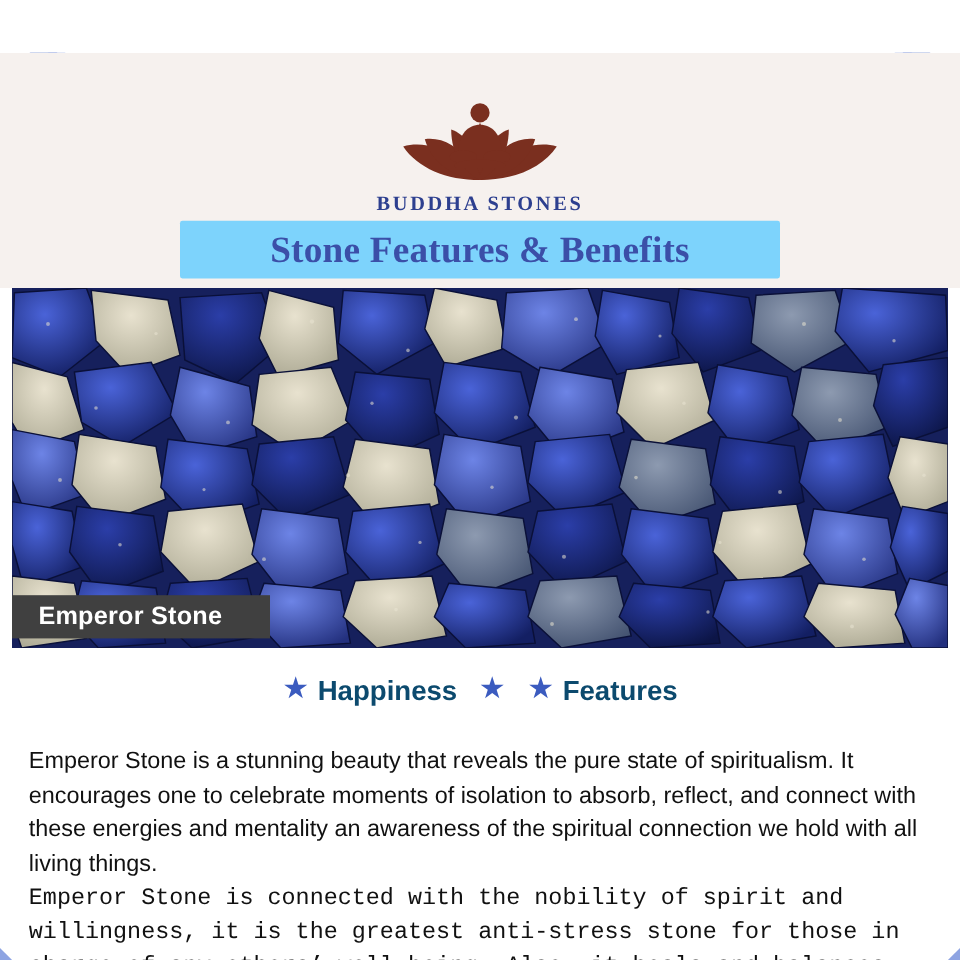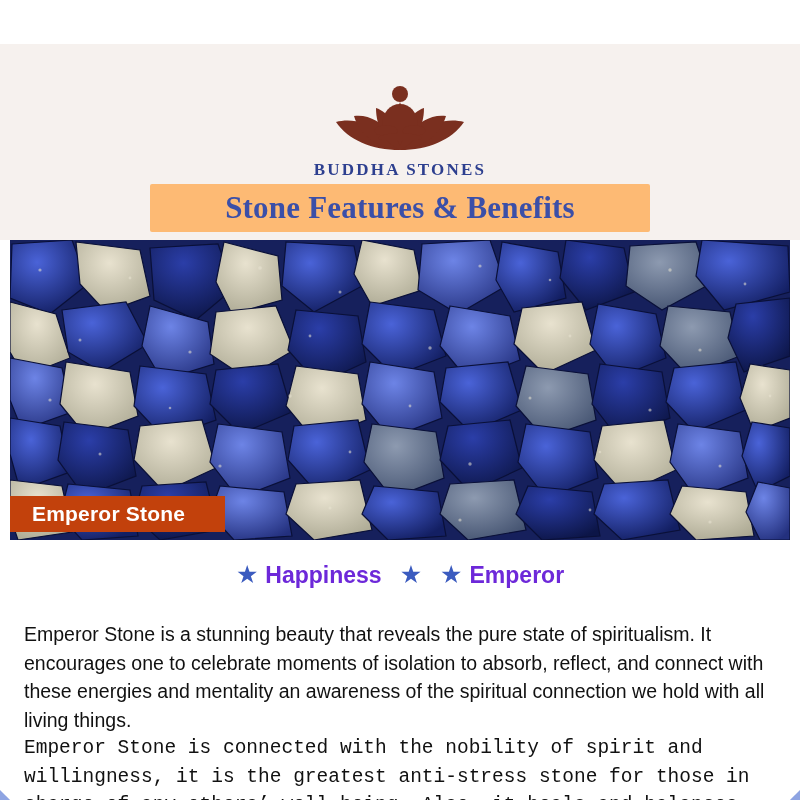--- a/index.html
+++ b/index.html
@@ -112,21 +112,21 @@
     color: #2d3f8f;
     font-family: "Liberation Serif", serif;
   }
 
   .title-bar {
     position: absolute;
     top: 140px;
     left: 150px;
     width: 500px;
     height: 48px;
-    background: #fdba74;
+    background: #7dd3fc;
     display: flex;
     align-items: center;
     justify-content: center;
     border-radius: 2px;
   }
   .title-bar .title-text {
     font-size: 31px;
     font-weight: bold;
     color: #3b4fa8;
     font-family: "Liberation Serif", serif;
@@ -146,21 +146,21 @@
   }
   .hero svg { display: block; }
 
   
   .stone-label {
     position: absolute;
     left: 10px;
     top: 452px;
     min-width: 215px;
     height: 36px;
-    background: #c2410c;
+    background: #404040;
     display: flex;
     align-items: center;
     padding: 0 18px 0 22px;
     box-sizing: border-box;
   }
   .stone-label span {
     color: #ffffff;
     font-size: 21px;
     font-weight: bold;
     letter-spacing: 0.2px;
@@ -184,21 +184,21 @@
     gap: 7px;
   }
   .benefit .star {
     color: #3b5bbf;
     font-size: 25px;
     line-height: 1;
     position: relative;
     top: -1px;
   }
   .benefit .btext {
-    color: #6d28d9;
+    color: #0c4a6e;
     font-size: 23px;
     font-weight: bold;
     white-space: nowrap;
   }
 
   
   .body-copy {
     position: absolute;
     top: 576px;
     left: 24px;
@@ -397,21 +397,21 @@
   <div class="benefits">
     <div class="benefit">
       <span class="star">★</span>
       <span class="btext">Happiness</span>
     </div>
     <div class="benefit">
       <span class="star">★</span>
     </div>
     <div class="benefit">
       <span class="star">★</span>
-      <span class="btext">Emperor</span>
+      <span class="btext">Features</span>
     </div>
   </div>
 
   <div class="body-copy">
     <p>Emperor Stone is a stunning beauty that reveals the pure state of spiritualism. It encourages one to celebrate moments of isolation to absorb, reflect, and connect with these energies and mentality an awareness of the spiritual connection we hold with all living things.</p>
     <p>Emperor Stone is connected with the nobility of spirit and willingness, it is the greatest anti-stress stone for those in charge of any others’ well-being. Also, it heals and balances the chakras.</p>
   </div>
 
 </div>
 

